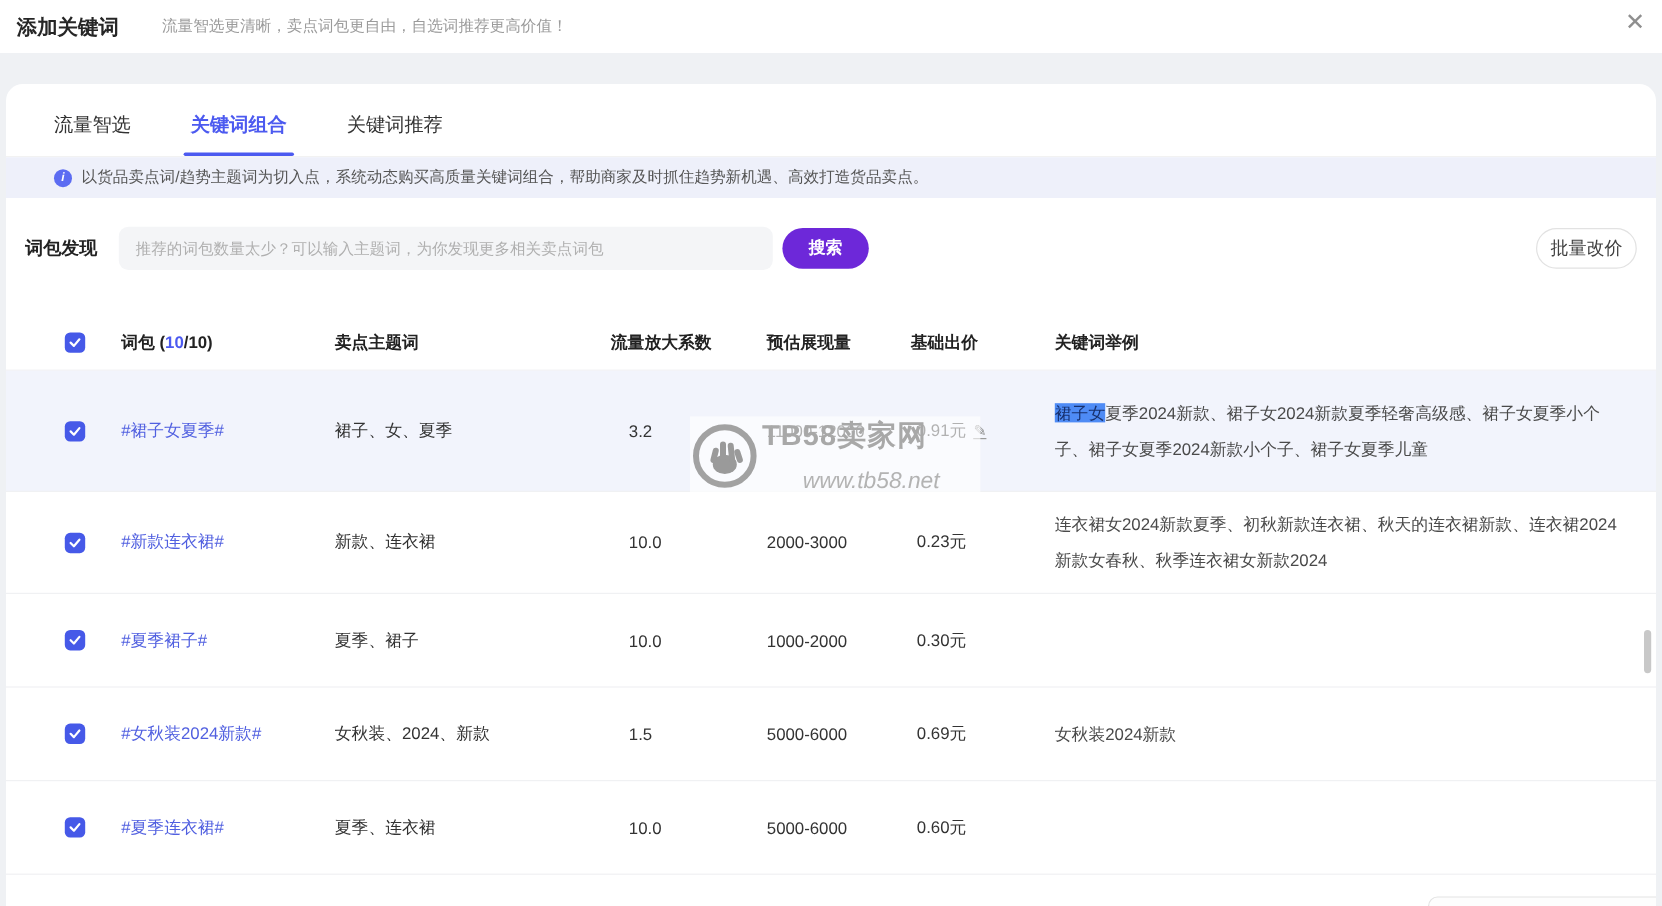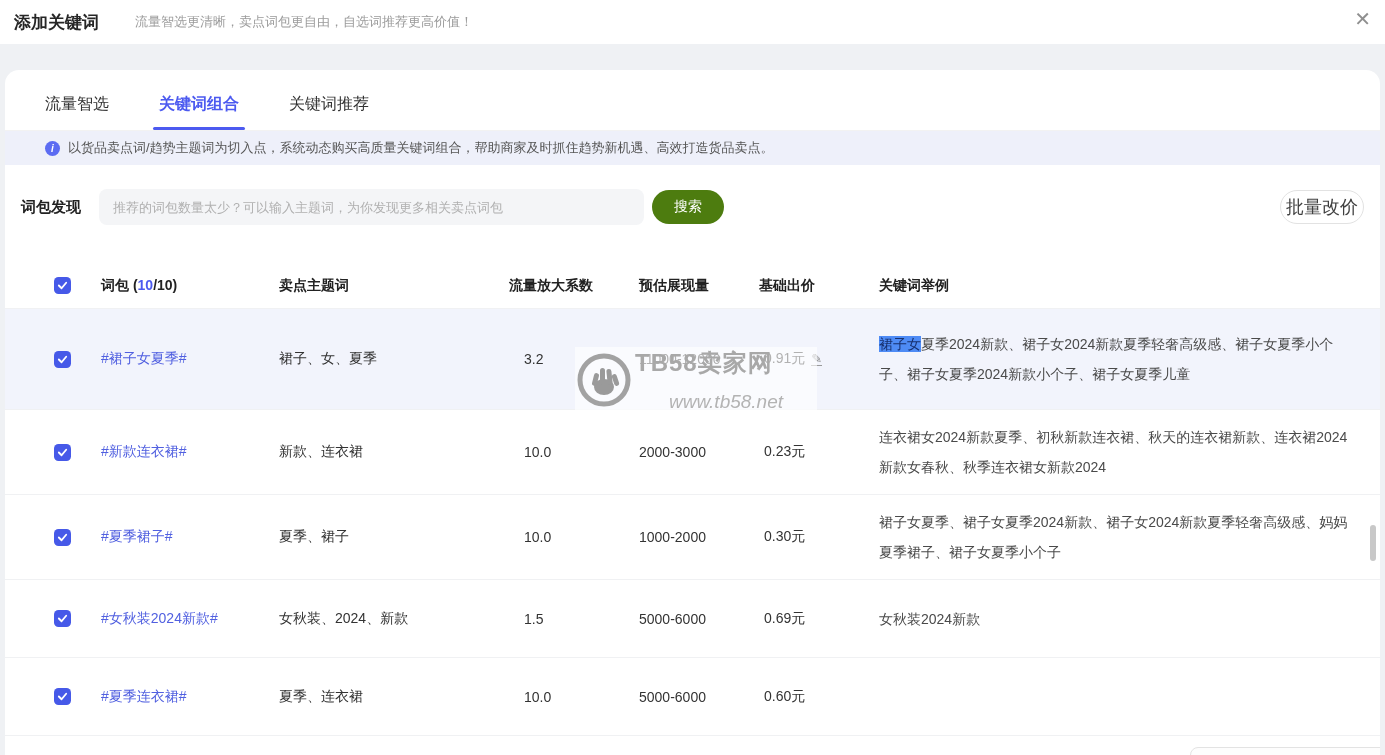--- a/index.html
+++ b/index.html
@@ -34,25 +34,25 @@
                align-items:center; justify-content:center; margin-right:8px; flex:none; }
 
   
   .discover { display:flex; align-items:center; margin:24px 16px 0; }
   .d-label { font-size:15px; font-weight:bold; color:#222; width:78px; flex:none; }
   .d-input { width:545px; height:36px; background:#f4f5f7; border:none; outline:none;
              border-radius:8px; padding:0 14px; font-size:13px; color:#333;
              font-family:"Liberation Sans","DejaVu Sans",sans-serif; }
   .d-input::placeholder { color:#b0b0b0; }
   .search-btn { margin-left:8px; width:72px; height:34px; border:none; border-radius:17px;
-                background:#4d7c0f; color:#fff; font-size:14px; cursor:pointer;
-                font-family:inherit; }
+                background:#6d28d9; color:#fff; font-size:14px; cursor:pointer;
+                font-family:inherit;font-weight:bold; }
   .spacer { flex:1; }
   .batch-btn { width:84px; height:34px; border:1px solid #e2e2e2; border-radius:17px;
-               background:#fff; color:#404040; font-size:18px; cursor:pointer; font-family:inherit; }
+               background:#fff; color:#404040; font-size:15px; cursor:pointer; font-family:inherit; }
 
   
   .grid { display:grid; grid-template-columns:70px 178px 230px 115px 135px 120px 1fr;
           align-items:center; padding:0 26px; }
   .thead { margin-top:38px; height:46px; border-bottom:1px solid #f0f1f3;
            font-size:14px; font-weight:bold; color:#222; }
   .trow { border-bottom:1px solid #f0f1f3; padding-top:12px; padding-bottom:12px;
           min-height:78px; font-size:14px; color:#333; }
   .trow.hl { background:#f2f4fc; padding-top:20px; padding-bottom:20px; }
   .checkbox { width:17px; height:17px; margin-left:23px; background:#4659e8; border-radius:4.5px;
@@ -189,23 +189,20 @@
     </div>
     <div class="c-name">
       <span class="hash">#夏季裙子#</span>
     </div>
     <div>夏季、裙子</div>
     <div class="c-factor val">10.0</div>
     <div class="c-impr">1000-2000</div>
     <div class="c-bid">
       <span>0.30元</span>
     </div>
-    <div class="c-kw">
-      <span class="sel"></span><span>裙子女夏季、裙子女夏季2024新款、裙子女2024新款夏季轻奢高级感、妈妈夏季裙子、裙子女夏季小个子</span>
-    </div>
   </div>
 
   <div class="grid trow">
     <div>
       <span class="checkbox">
         <svg width="11" height="11" viewBox="0 0 12 12">
           <path d="M2 6 L5 9 L10 3" stroke="#fff" stroke-width="2" fill="none" stroke-linecap="round" stroke-linejoin="round"></path>
         </svg>
       </span>
     </div>

